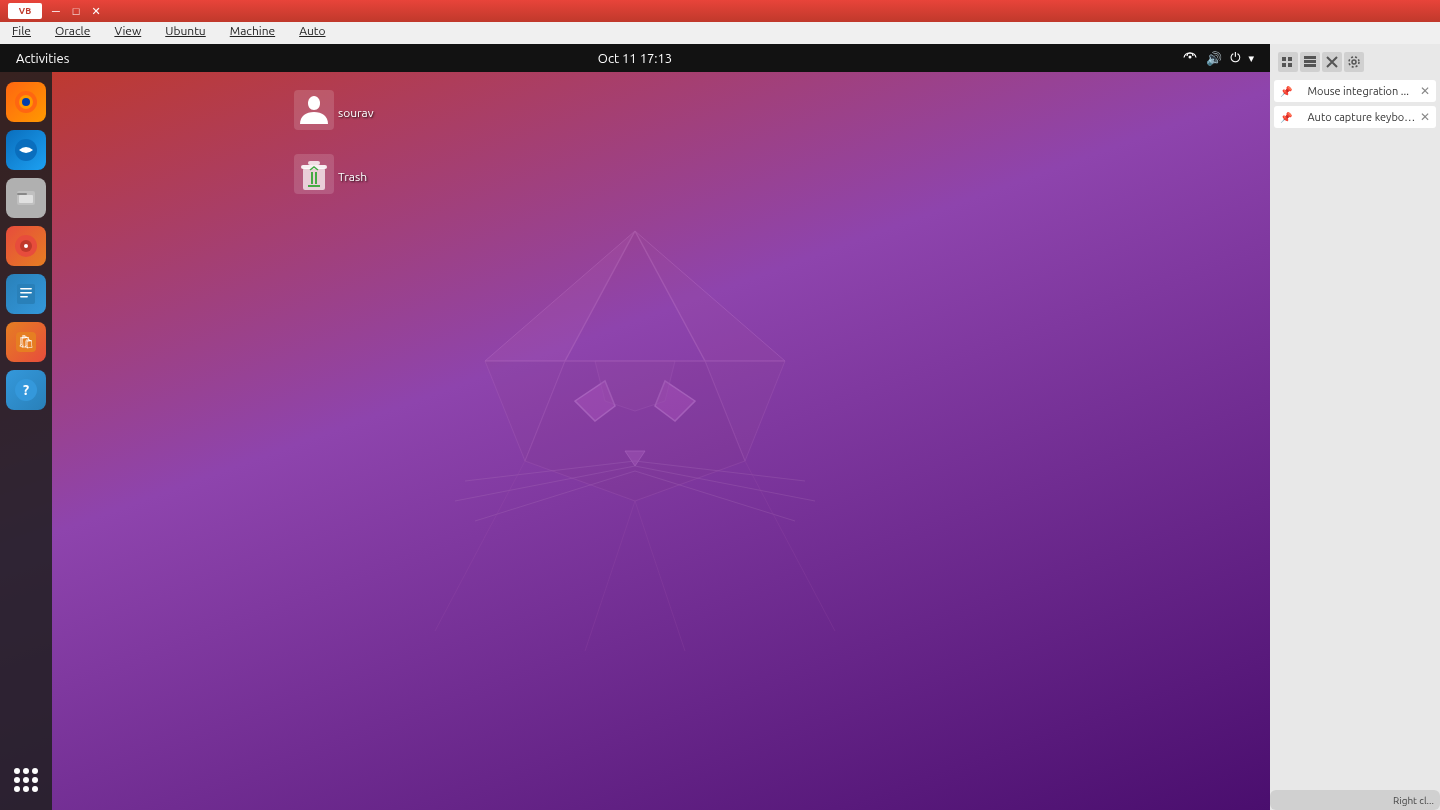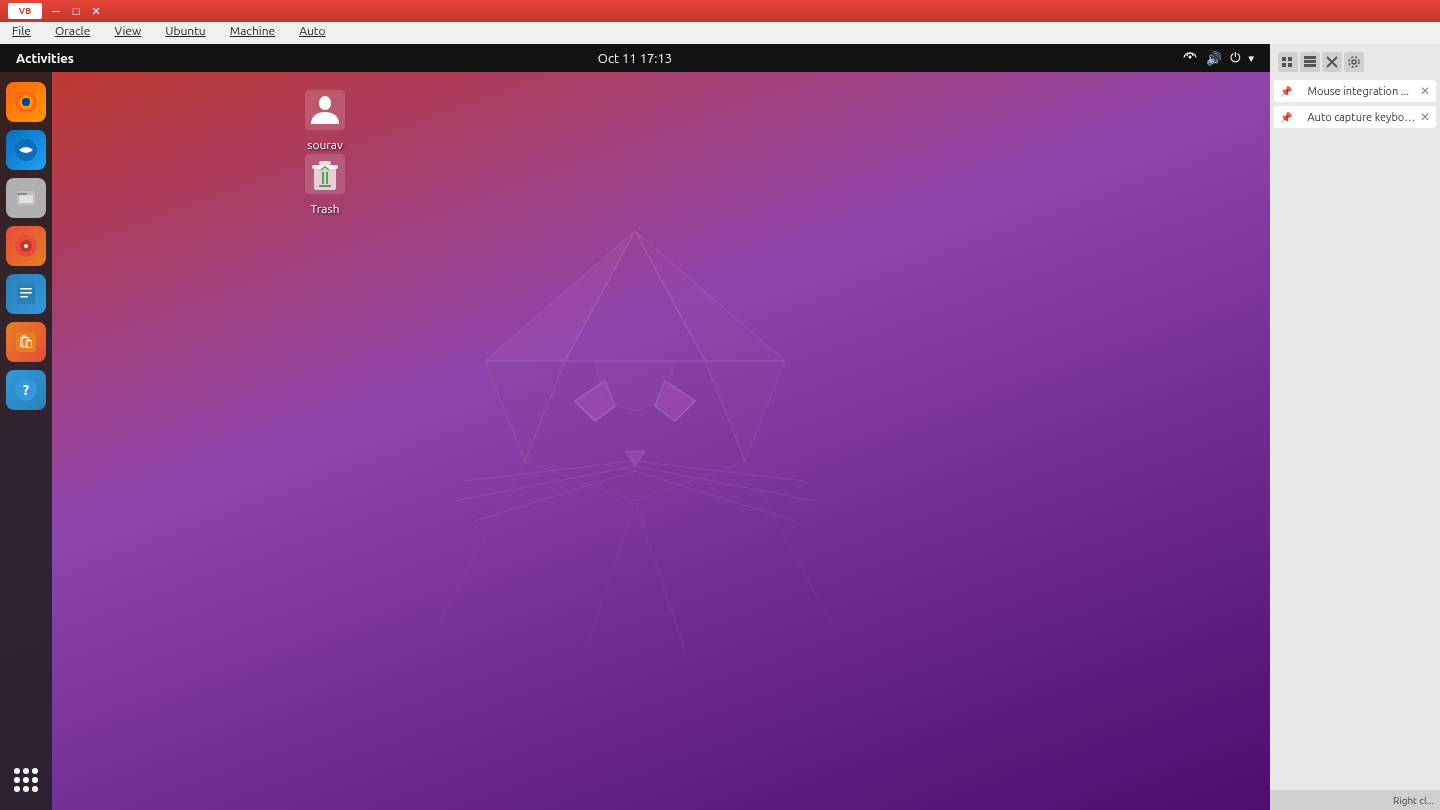--- a/index.html
+++ b/index.html
@@ -100,21 +100,20 @@
       justify-content: space-between;
       padding: 0 16px;
       color: white;
       font-size: 13px;
       position: relative;
       z-index: 10;
     }
     #ubuntu-topbar .activities {
       font-size: 13px;
       cursor: pointer;
-      font-weight: bold;
     }
     #ubuntu-topbar .clock {
       position: absolute;
       left: 50%;
       transform: translateX(-50%);
       text-align: center;
     }
     #ubuntu-topbar .sys-tray {
       display: flex;
       align-items: center;
@@ -180,21 +179,21 @@
       display: flex;
       align-items: center;
       justify-content: center;
       margin-bottom: 10px;
     }
 
     
     .desktop-icon {
       position: absolute;
       display: flex;
-      flex-direction: column;
+      flex-direction: row;
       align-items: center;
       cursor: pointer;
       width: 70px;
     }
     .desktop-icon .icon-img {
       width: 48px;
       height: 48px;
       display: flex;
       align-items: center;
       justify-content: center;
@@ -269,20 +268,21 @@
       right: 0;
       width: 170px;
       height: 20px;
       background: #d0d0d0;
       display: flex;
       align-items: center;
       justify-content: flex-end;
       padding-right: 6px;
       font-size: 10px;
       color: #444;
+      border-radius: 6px;
     }
 
     
     .cat-svg {
       opacity: 0.35;
     }
 
     
     .dots-grid {
       display: grid;

